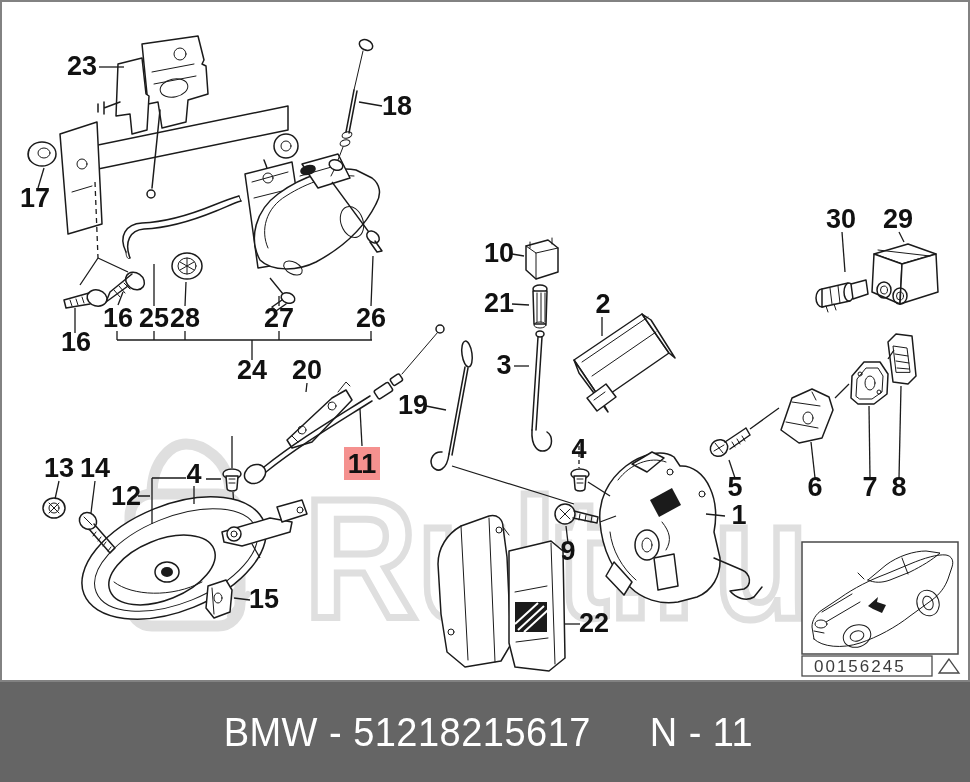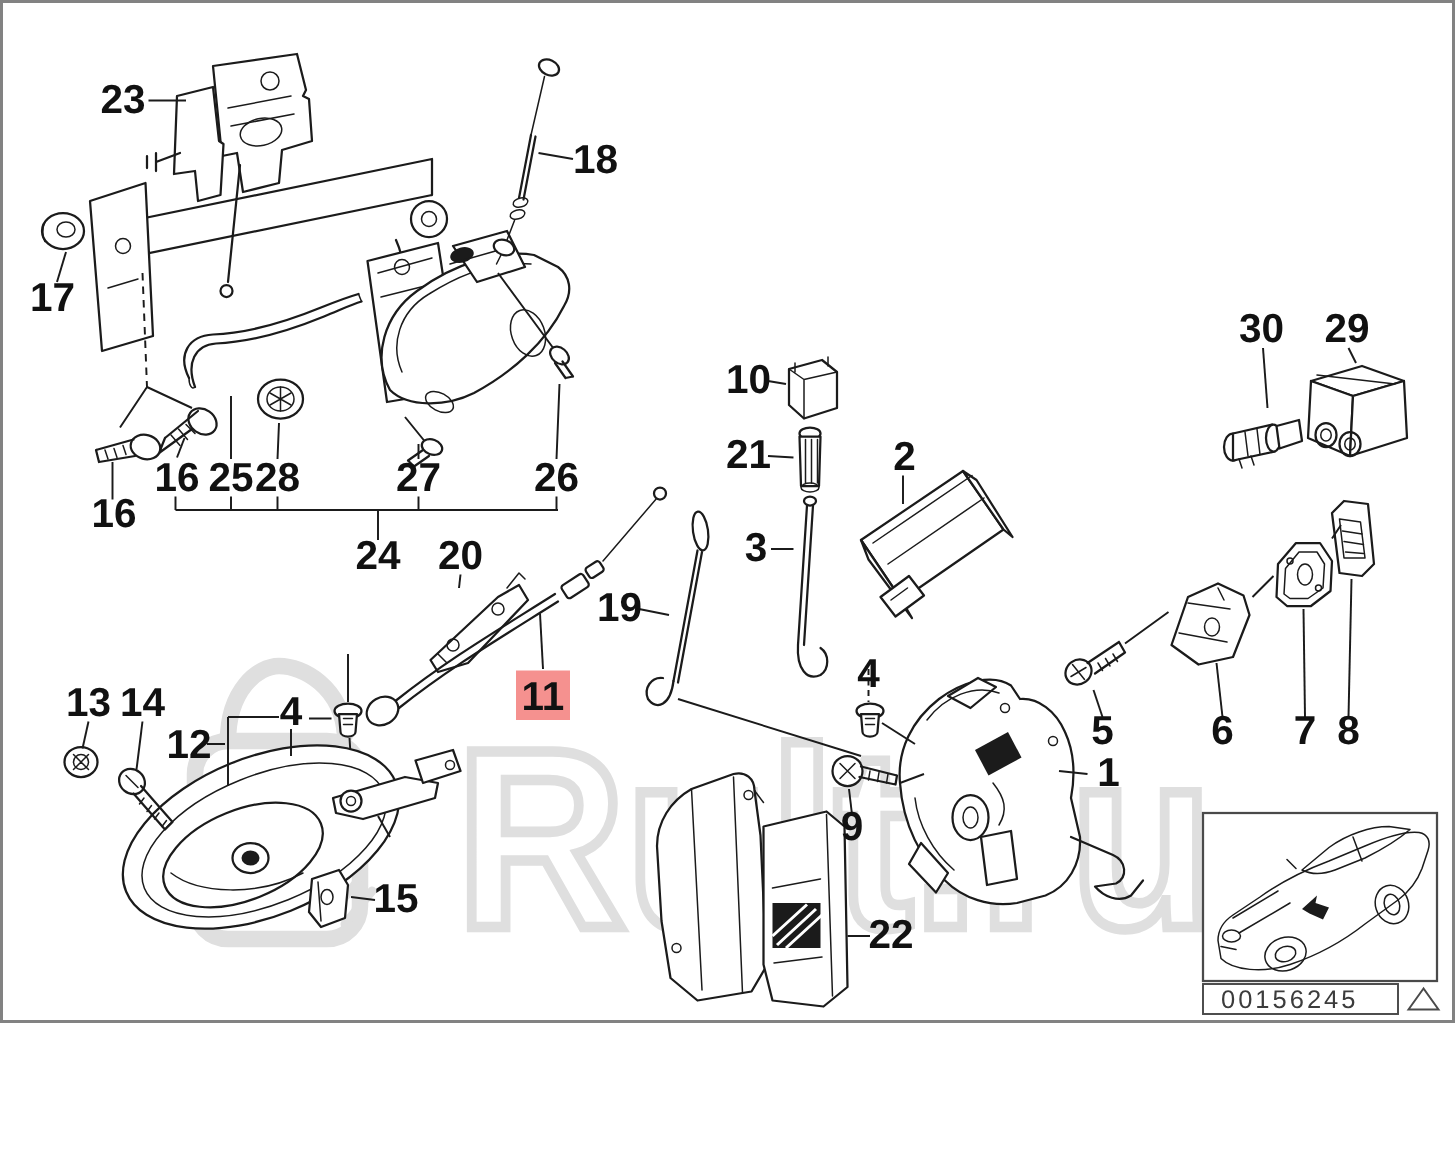--- a/index.html
+++ b/index.html
@@ -394,13 +394,17 @@
           <text x="152" y="325" text-anchor="middle" class="part-label">25</text>
           <text x="369" y="325" text-anchor="middle" class="part-label">26</text>
           <text x="277" y="325" text-anchor="middle" class="part-label">27</text>
           <text x="183" y="325" text-anchor="middle" class="part-label">28</text>
           <text x="896" y="226" text-anchor="middle" class="part-label">29</text>
           <text x="839" y="226" text-anchor="middle" class="part-label">30</text>
         </g>
     </svg>
   </div>
 
+  <div id="footer">
+    <span>BMW - 51218215617</span>
+    <span>N - 11</span>
+  </div>
 </div>
 
 </body></html>

